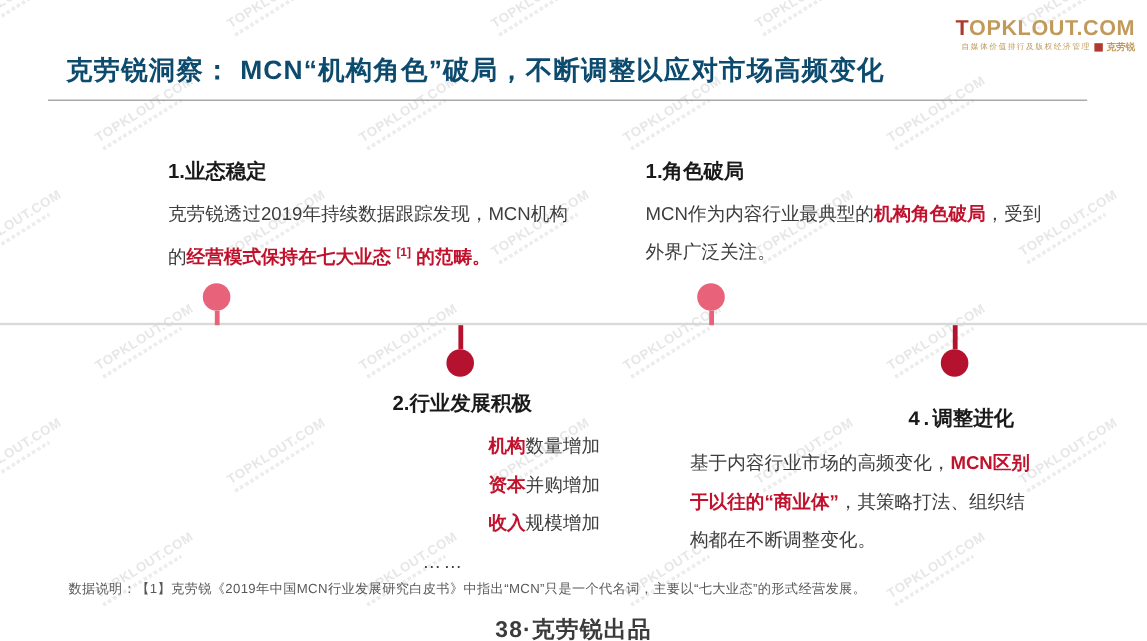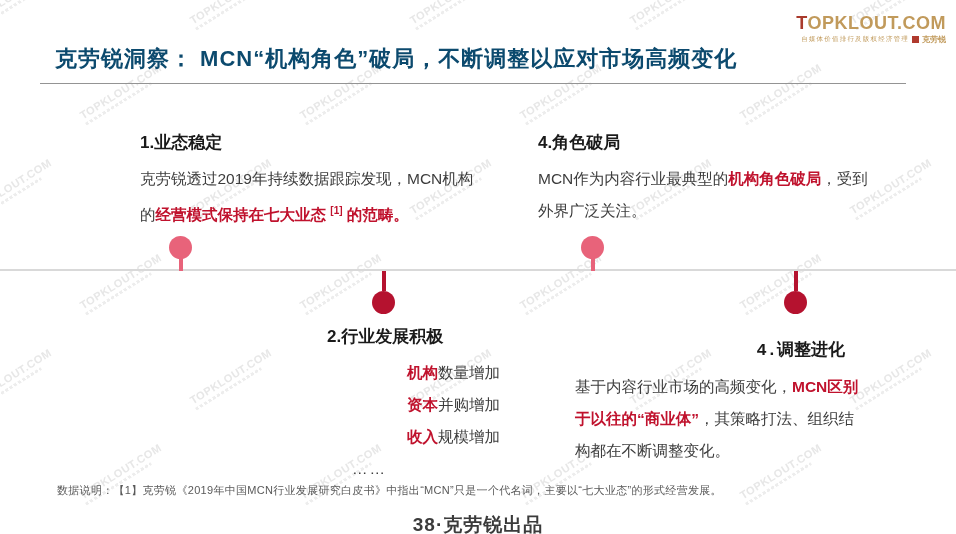--- a/index.html
+++ b/index.html
@@ -116,21 +116,21 @@
 
   <h1 class="title">克劳锐洞察： MCN“机构角色”破局，不断调整以应对市场高频变化</h1>
   <div class="title-rule"></div>
 
   <div class="sec" id="sec1">
     <div class="sec-h">1.业态稳定</div>
     <p class="sec-p"><span>克劳锐透过2019年持续数据跟踪发现，MCN机构的</span><span class="em">经营模式保持在七大业态 </span><sup class="ref">[1]</sup><span class="em"> 的范畴。</span></p>
   </div>
 
   <div class="sec" id="sec3">
-    <div class="sec-h">4.角色破局</div>
+    <div class="sec-h">1.角色破局</div>
     <p class="sec-p"><span>MCN作为内容行业最典型的</span><span class="em">机构角色破局</span><span>，受到外界广泛关注。</span></p>
   </div>
 
   <div class="tl-line"></div>
 
   <div class="pin up pink" id="pin1">
     <span class="dot"></span>
       <span class="stem"></span>
   </div>
   <div class="pin down dark" id="pin2">

